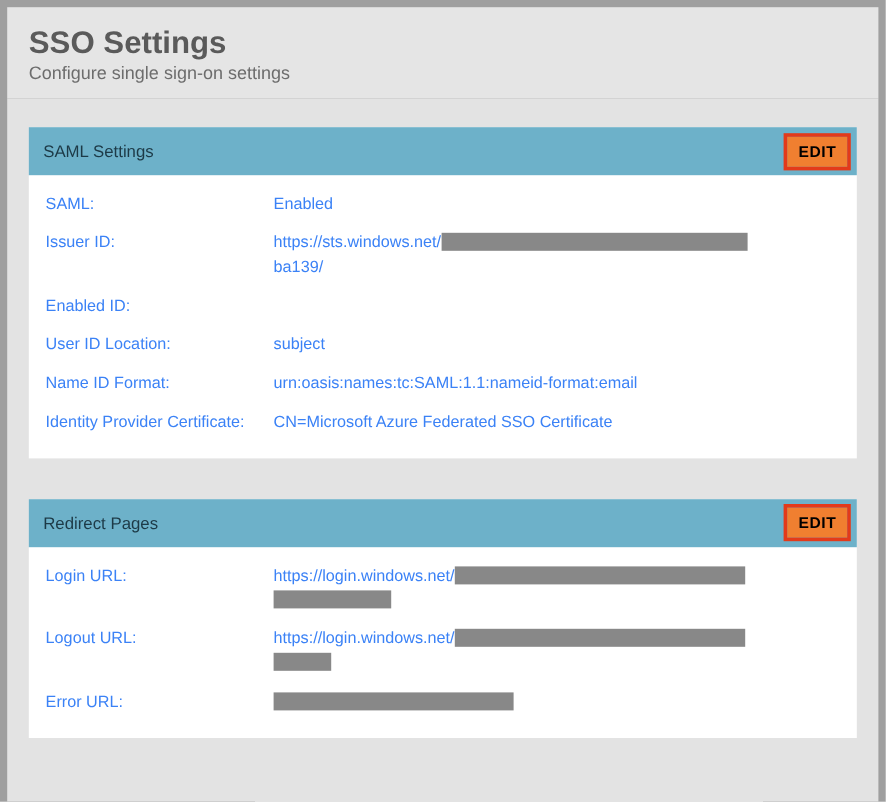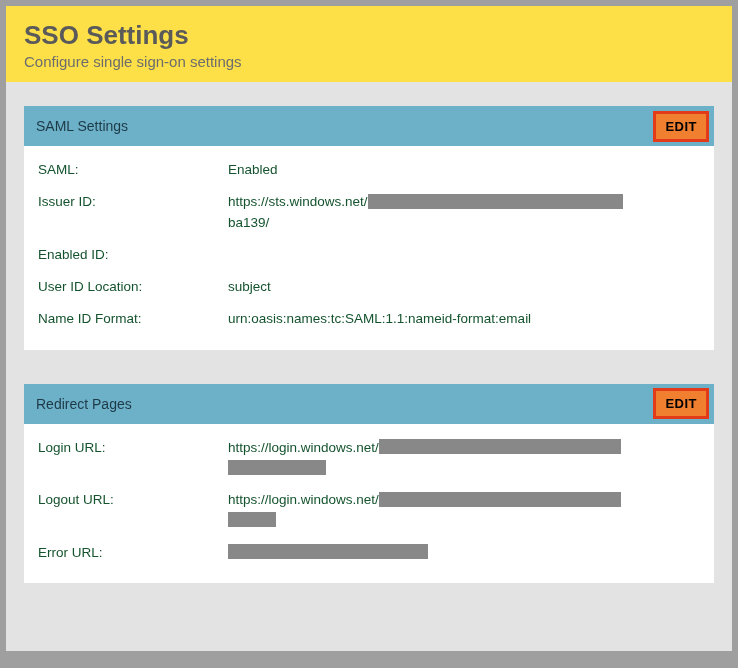--- a/index.html
+++ b/index.html
@@ -11,21 +11,21 @@
       font-family: "Helvetica Neue", Helvetica, Arial, sans-serif;
       background: #9f9f9f;
       width: 738px;
       height: 668px;
       overflow: hidden;
     }
     .outer-frame {
       padding: 6px;
     }
     .header-bar {
-      background: #fde047;
+      background: #e5e5e5;
       padding: 14px 6px 12px 18px;
     }
     .page-title {
       font-size: 26px;
       font-weight: 700;
       color: #5a5a5a;
       margin-bottom: 2px;
     }
     .page-subtitle {
       font-size: 15px;
@@ -65,21 +65,21 @@
       outline-offset: 0px;
     }
     .panel-body {
       padding: 14px 14px 20px 14px;
     }
     .field-row {
       display: flex;
       align-items: flex-start;
       margin-bottom: 12px;
       font-size: 13.5px;
-      color: #14532d;
+      color: #3b82f6;
       line-height: 1.5;
     }
     .field-row:last-child {
       margin-bottom: 0;
     }
     .field-label {
       width: 190px;
       flex-shrink: 0;
     }
     .field-value {
@@ -140,20 +140,24 @@
         <div class="field-row">
           <div class="field-label">User ID Location:</div>
           <div class="field-value">subject</div>
         </div>
 
         <div class="field-row">
           <div class="field-label">Name ID Format:</div>
           <div class="field-value">urn:oasis:names:tc:SAML:1.1:nameid-format:email</div>
         </div>
 
+        <div class="field-row">
+          <div class="field-label">Identity Provider Certificate:</div>
+          <div class="field-value">CN=Microsoft Azure Federated SSO Certificate</div>
+        </div>
 
       </div>
     </div>
 
     <div class="panel">
       <div class="panel-header">
         <span class="panel-title">Redirect Pages</span>
         <button class="edit-btn">EDIT</button>
       </div>
       <div class="panel-body">

